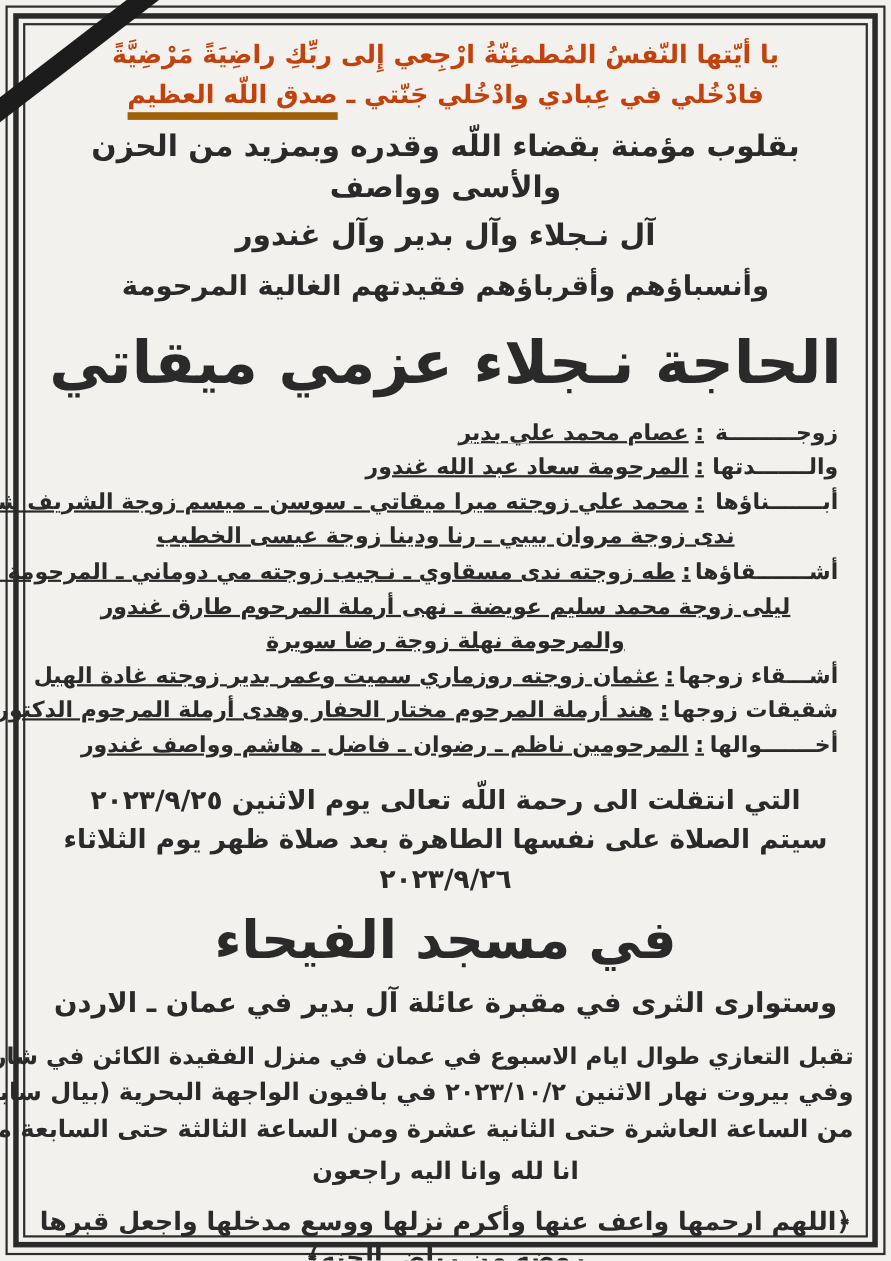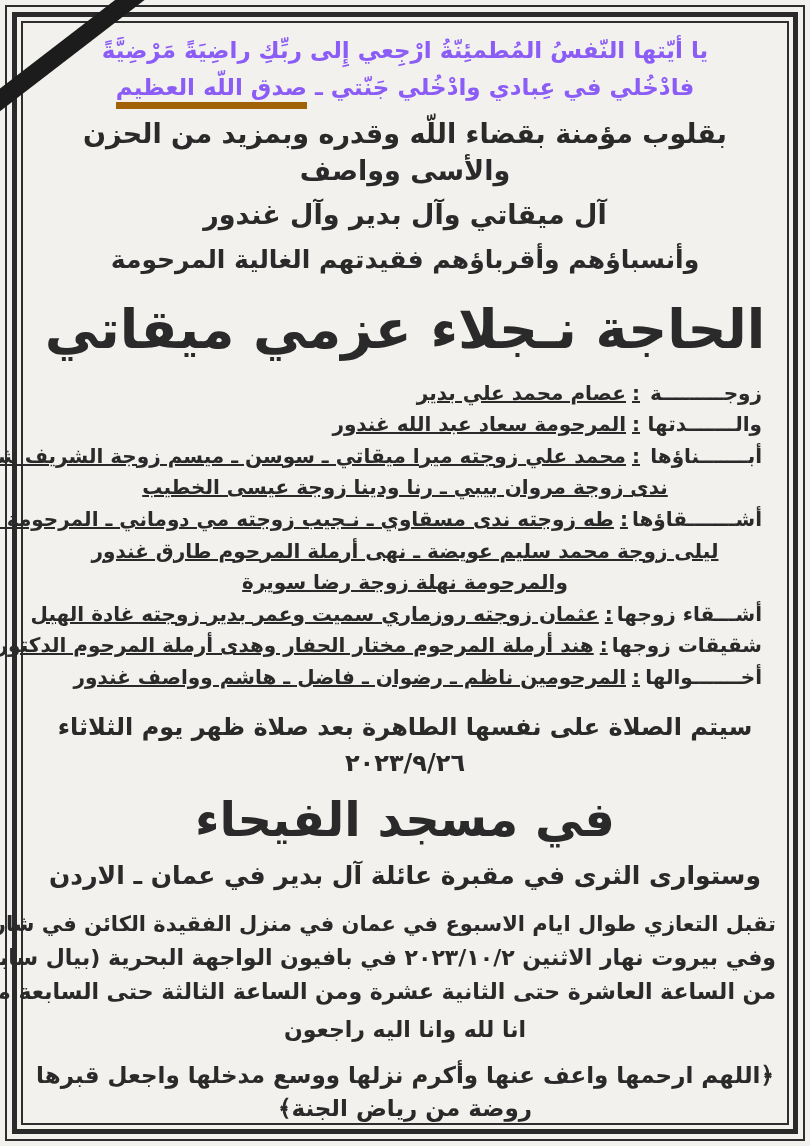--- a/index.html
+++ b/index.html
@@ -11,21 +11,21 @@
   }
   .frame1{position:absolute;inset:5px;border:2px solid #2e2e2e;pointer-events:none;}
   .frame2{position:absolute;inset:12px;border:5px solid #2a2a2a;pointer-events:none;}
   .frame3{position:absolute;inset:21px;border:2px solid #2e2e2e;pointer-events:none;}
   .ribbon{position:absolute;top:0;left:0;z-index:5;}
   .content{
     position:absolute;inset:26px;direction:rtl;
     display:flex;flex-direction:column;align-items:stretch;
     text-align:center;font-weight:bold;padding:6px 8px 4px 8px;box-sizing:border-box;
   }
-  .verse{font-size:23px;line-height:1.62;color:#8b5cf6;}
+  .verse{font-size:23px;line-height:1.62;color:#c2410c;}
   .sadaqa{border-bottom:7px solid #a16207;padding-bottom:2px;}
   .intro1{font-size:27px;line-height:1.4;margin-top:8px;}
   .families{font-size:27px;line-height:1.4;margin-top:6px;}
   .relatives{font-size:25px;line-height:1.4;margin-top:8px;}
   .rule{height:2px;background:#2a2a2a;border:0;margin:7px auto 0 auto;}
   .rule.w78{width:78%;}
   .rule.w82{width:82%;}
   .rule.w72{width:72%;}
   .rule.w70{width:70%;}
   .name{font-size:54px;line-height:1.55;margin-top:4px;letter-spacing:-1px;text-align:center;}
@@ -53,21 +53,21 @@
 </svg>
 
 <div class="content">
 
   <div class="verse">
     <div>يا أيّتها النّفسُ المُطمئِنّةُ ارْجِعي إِلى ربِّكِ راضِيَةً مَرْضِيَّةً</div>
     <div><span>فادْخُلي في عِبادي وادْخُلي جَنّتي ـ </span><span class="sadaqa">صدق اللّه العظيم</span></div>
   </div>
 
   <div class="intro1">بقلوب مؤمنة بقضاء اللّه وقدره وبمزيد من الحزن والأسى وواصف</div>
-  <div class="families">آل ميقاتي وآل بدير وآل غندور</div>
+  <div class="families">آل نـجلاء وآل بدير وآل غندور</div>
   <div class="relatives">وأنسباؤهم وأقرباؤهم فقيدتهم الغالية المرحومة</div>
   <hr class="rule w78">
 
   <div class="name">الحاجة نـجلاء عزمي ميقاتي</div>
 
   <div class="rows">
     <div><span class="rel-label">زوجـــــــــة</span><span class="rel-colon">:</span><span>عصام محمد علي بدير</span></div>
     <div><span class="rel-label">والـــــــدتها</span><span class="rel-colon">:</span><span>المرحومة سعاد عبد الله غندور</span></div>
     <div><span class="rel-label">أبـــــــناؤها</span><span class="rel-colon">:</span><span>محمد علي زوجته ميرا ميقاتي ـ سوسن ـ ميسم زوجة الشريف شاكر بن زيد</span></div>
     <div class="cont">ندى زوجة مروان بيبي ـ رنا ودينا زوجة عيسى الخطيب</div>
@@ -75,20 +75,21 @@
     <div class="cont">ليلى زوجة محمد سليم عويضة ـ نهى أرملة المرحوم طارق غندور</div>
     <div class="cont">والمرحومة نهلة زوجة رضا سويرة</div>
     <div><span class="rel-label">أشـــقاء زوجها</span><span class="rel-colon">:</span><span>عثمان زوجته روزماري سميت وعمر بدير زوجته غادة الهبل</span></div>
     <div><span class="rel-label">شقيقات زوجها</span><span class="rel-colon">:</span><span>هند أرملة المرحوم مختار الحفار وهدى أرملة المرحوم الدكتور بشير العلمي</span></div>
     <div><span class="rel-label">أخـــــــوالها</span><span class="rel-colon">:</span><span>المرحومين ناظم ـ رضوان ـ فاضل ـ هاشم وواصف غندور</span></div>
   </div>
 
   <hr class="rule w82">
 
   <div class="transit">
+    <div>التي انتقلت الى رحمة اللّه تعالى يوم الاثنين ٢٠٢٣/٩/٢٥</div>
     <div>سيتم الصلاة على نفسها الطاهرة بعد صلاة ظهر يوم الثلاثاء ٢٠٢٣/٩/٢٦</div>
   </div>
 
   <div class="mosque">في مسجد الفيحاء</div>
   <div class="burial">وستوارى الثرى في مقبرة عائلة آل بدير في عمان ـ الاردن</div>
   <hr class="rule w72">
 
   <div class="cond">
     <div>تقبل التعازي طوال ايام الاسبوع في عمان في منزل الفقيدة الكائن في شارع زهران ـ جبل عمان</div>
     <div class="cond2">وفي بيروت نهار الاثنين ٢٠٢٣/١٠/٢ في بافيون الواجهة البحرية (بيال سابقا)</div>

